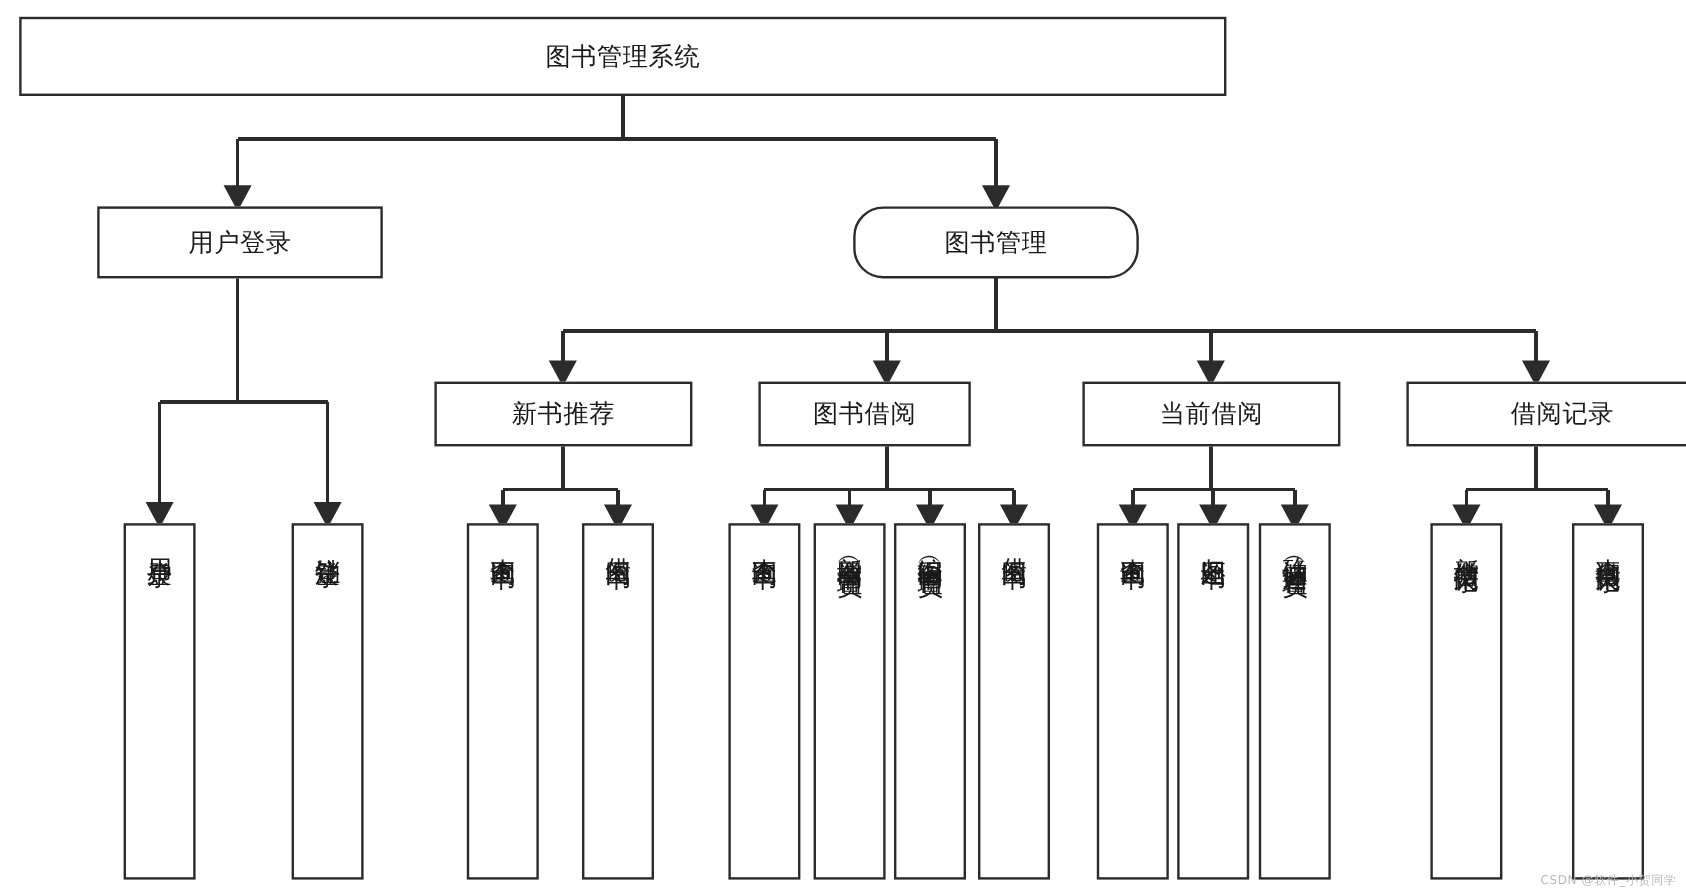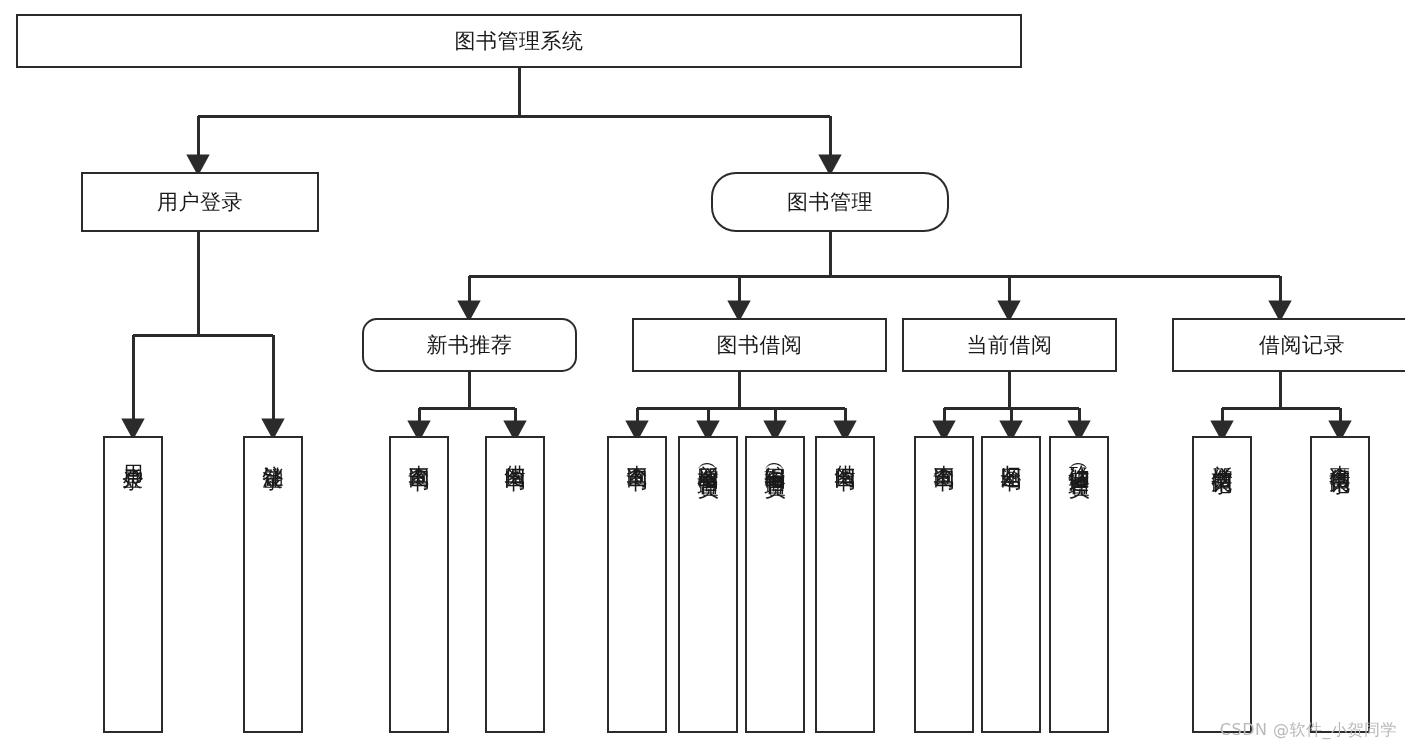--- a/index.html
+++ b/index.html
@@ -52,21 +52,21 @@
     text-orientation: upright;
     font-size: 21px;
     letter-spacing: 2px;
     line-height: 1.05;
     white-space: nowrap;
   }
   .watermark {
     position: absolute;
     right: 8px;
     bottom: 6px;
-    font-size: 16px;
+    font-size: 10px;
     color: #b9b9b9;
     letter-spacing: 0.5px;
     user-select: none;
     white-space: nowrap;
   }
 </style>
 </head>
 <body>
 
 <div id="diagram-root">
@@ -117,35 +117,35 @@
       <path d="M1011,408 L1011,430" marker-end="url(#arrowhead)"></path>
       <path d="M1079,408 L1079,430" marker-end="url(#arrowhead)"></path>
 
       <path d="M1280,372 L1280,408"></path>
       <path d="M1222,408 L1340,408"></path>
       <path d="M1222,408 L1222,430" marker-end="url(#arrowhead)"></path>
       <path d="M1340,408 L1340,430" marker-end="url(#arrowhead)"></path>
     </g>
   </svg>
 
-  <div class="node-box" style="left:16px; top:14px; width:1006px; height:54px;">
+  <div class="node-box" style="left:16px; top:14px; width:1006px; height:66px;">
     <span class="node-label">图书管理系统</span>
   </div>
 
   <div class="node-box" style="left:81px; top:172px; width:238px; height:60px;">
     <span class="node-label">用户登录</span>
   </div>
   <div class="node-box" style="left:711px; top:172px; width:238px; height:60px;border-radius:25px;">
     <span class="node-label">图书管理</span>
   </div>
 
-  <div class="node-box" style="left:362px; top:318px; width:215px; height:54px;border-radius:15px;">
+  <div class="node-box" style="left:362px; top:318px; width:215px; height:54px;">
     <span class="node-label">新书推荐</span>
   </div>
-  <div class="node-box" style="left:632px; top:318px; width:255px; height:54px;">
+  <div class="node-box" style="left:632px; top:318px; width:177px; height:54px;">
     <span class="node-label">图书借阅</span>
   </div>
   <div class="node-box" style="left:902px; top:318px; width:215px; height:54px;">
     <span class="node-label">当前借阅</span>
   </div>
   <div class="node-box" style="left:1172px; top:318px; width:260px; height:54px;">
     <span class="node-label">借阅记录</span>
   </div>
 
   <div class="node-box vertical" style="left:103px; top:436px; width:60px; height:297px;">

